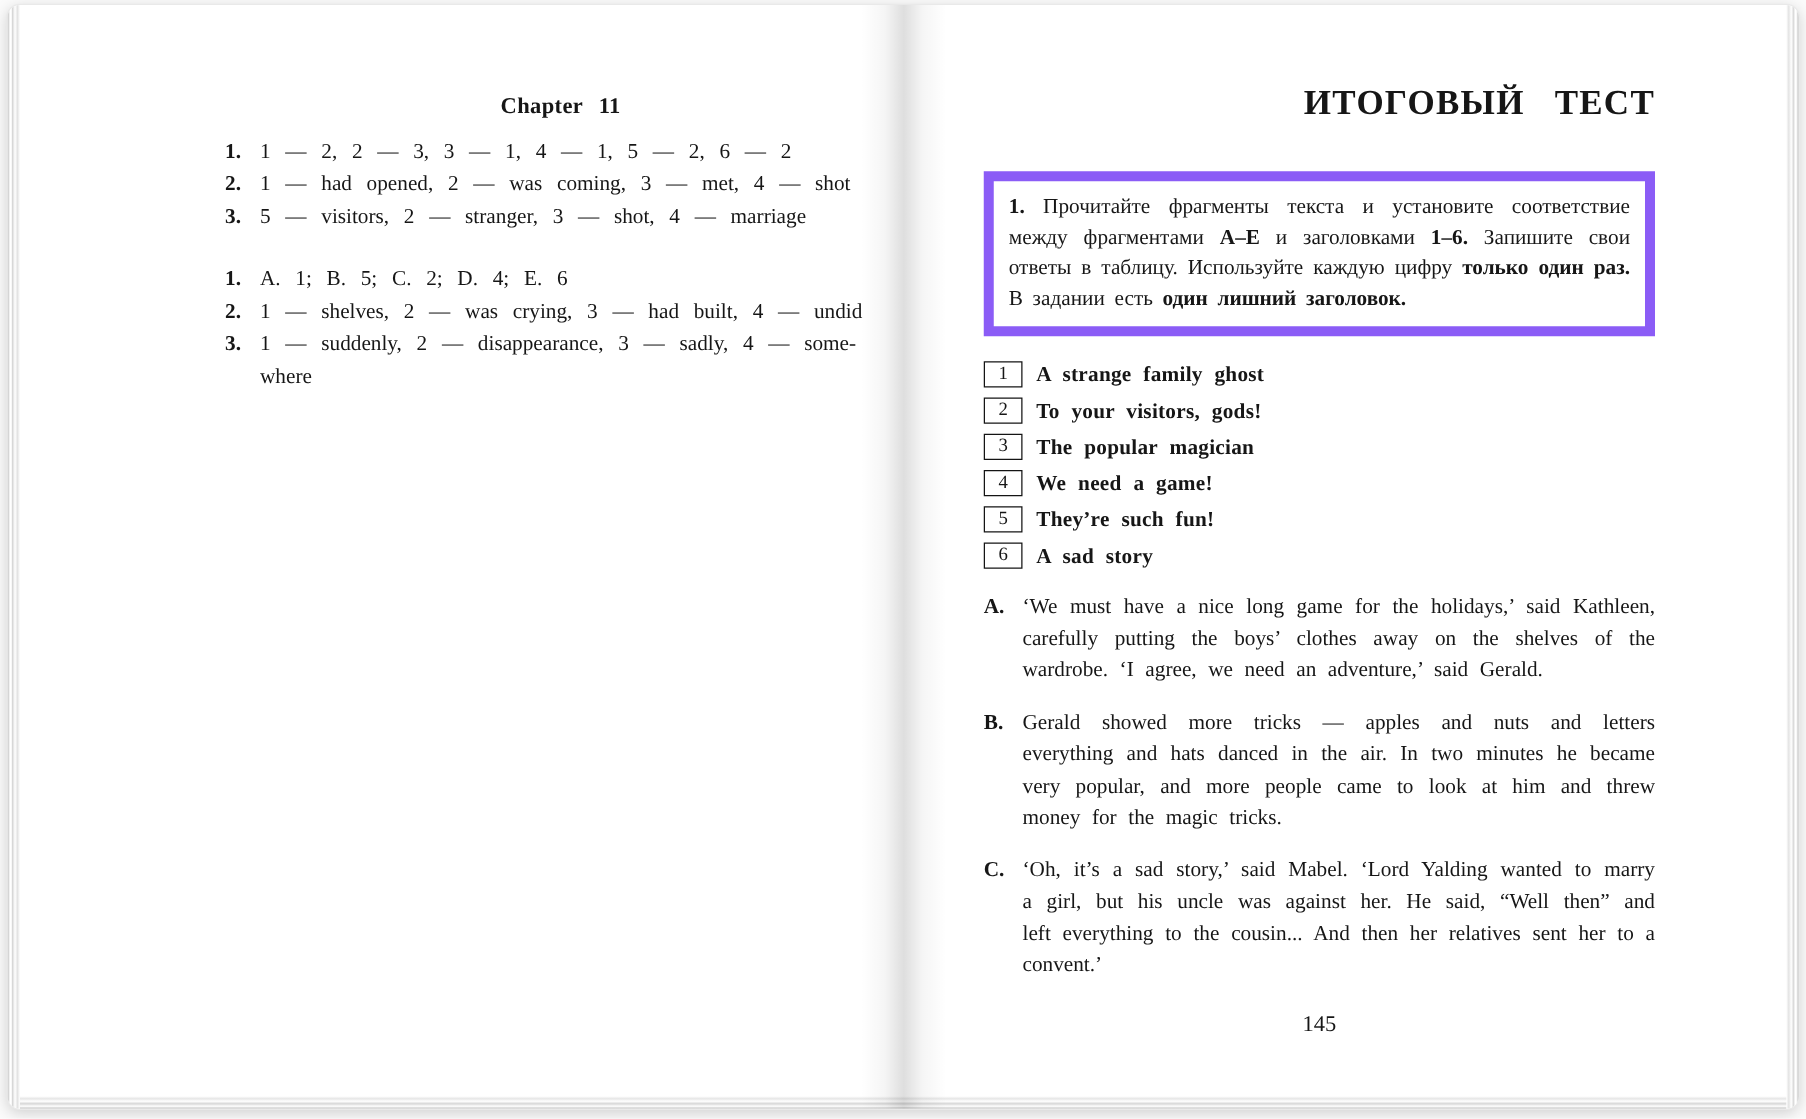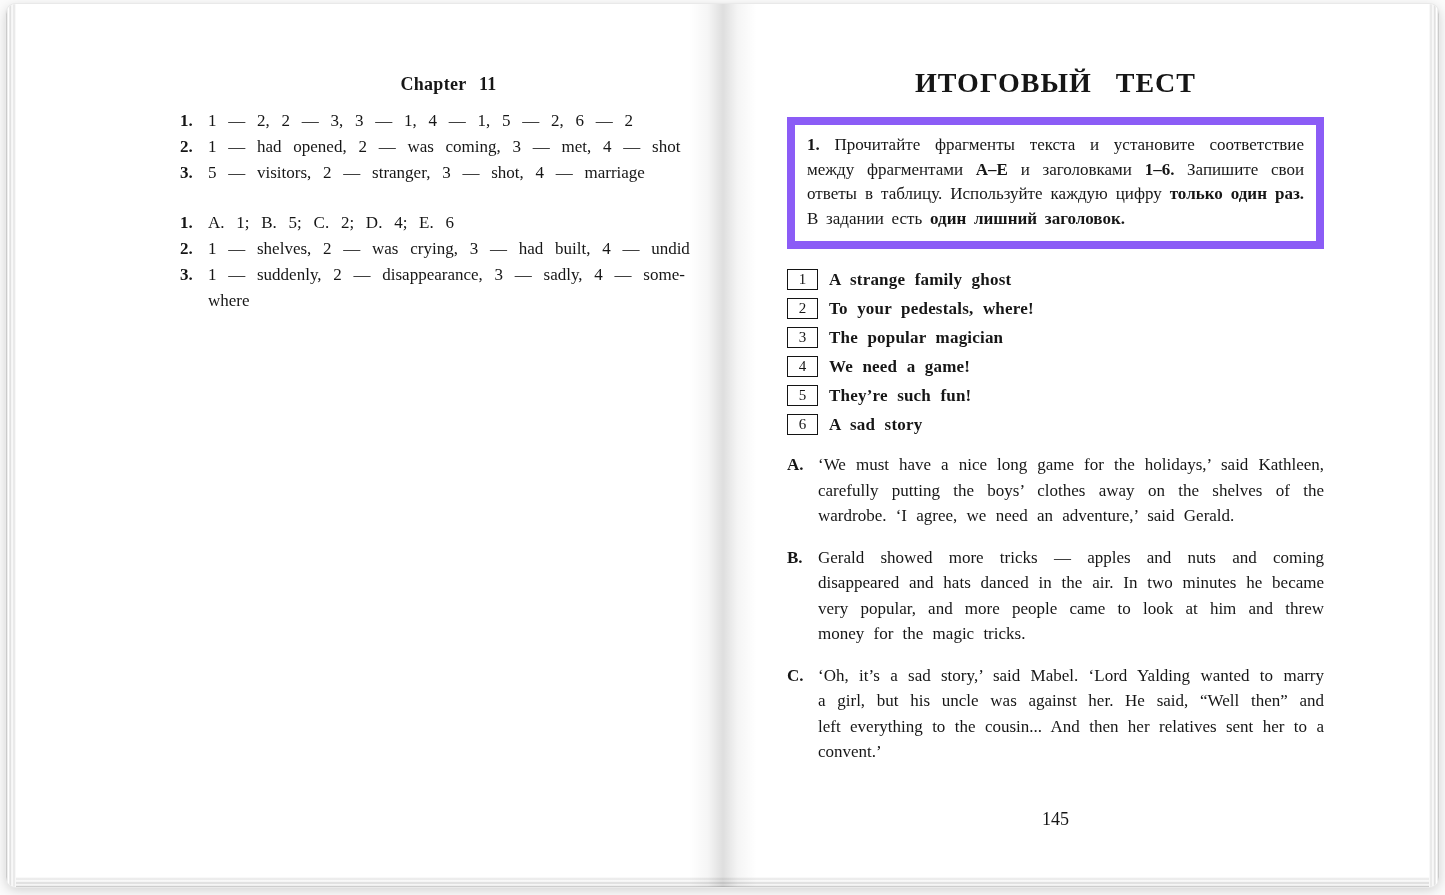--- a/index.html
+++ b/index.html
@@ -45,22 +45,22 @@
     word-spacing:8px; letter-spacing:0.3px; margin-bottom:13px;
   }
   .chapter + .chapter { margin-top:24px; }
   .answer-item { display:flex; font-size:17px; line-height:26px; word-spacing:7.5px; }
   .answer-item .num { font-weight:bold; width:28px; flex-shrink:0; word-spacing:normal; }
   .answer-item .txt { flex:1; }
 
   
   .right-content { position:absolute; left:781px; top:62px; width:537px; }
   .test-title {
-    text-align:center; font-weight:bold; font-size:28px;
-    letter-spacing:1px; word-spacing:16px; line-height:34px; margin-bottom:17px;
+    text-align:right; font-weight:bold; font-size:28px;
+    letter-spacing:1px; word-spacing:16px; line-height:34px; margin-bottom:37px;
   }
   .task-box {
     border:8px solid #8b5cf6;
     padding:8px 12px 10px 12px;
     font-size:17px; line-height:24.5px;
     text-align:justify; word-spacing:3.5px;
     margin-bottom:16px;
   }
   .task-box .b { font-weight:bold; }
 
@@ -134,21 +134,21 @@
 
       <div class="task-box"><span class="b">1.</span><span> Прочитайте фрагменты текста и установите со­ответствие между фрагментами </span><span class="b">А–Е</span><span> и заголовками </span><span class="b">1–6.</span><span> Запишите свои ответы в таблицу. Используйте каждую цифру </span><span class="b">только один раз.</span><span> В задании есть </span><span class="b">один лишний заголовок.</span></div>
 
       <div class="headings-list">
         <div class="heading-row">
           <span class="num-box">1</span>
           <span class="heading-label">A strange family ghost</span>
         </div>
         <div class="heading-row">
           <span class="num-box">2</span>
-          <span class="heading-label">To your pedestals, where!</span>
+          <span class="heading-label">To your visitors, gods!</span>
         </div>
         <div class="heading-row">
           <span class="num-box">3</span>
           <span class="heading-label">The popular magician</span>
         </div>
         <div class="heading-row">
           <span class="num-box">4</span>
           <span class="heading-label">We need a game!</span>
         </div>
         <div class="heading-row">
@@ -161,21 +161,21 @@
         </div>
       </div>
 
       <div class="fragments">
         <div class="fragment">
           <span class="frag-letter">A.</span>
           <div class="frag-text">‘We must have a nice long game for the holidays,’ said Kathleen, carefully putting the boys’ clothes away on the shelves of the wardrobe. ‘I agree, we need an adventure,’ said Gerald.</div>
         </div>
         <div class="fragment">
           <span class="frag-letter">B.</span>
-          <div class="frag-text">Gerald showed more tricks — apples and nuts and coming disappeared and hats danced in the air. In two minutes he became very popular, and more people came to look at him and threw money for the magic tricks.</div>
+          <div class="frag-text">Gerald showed more tricks — apples and nuts and letters everything and hats danced in the air. In two minutes he became very popular, and more people came to look at him and threw money for the magic tricks.</div>
         </div>
         <div class="fragment">
           <span class="frag-letter">C.</span>
           <div class="frag-text">‘Oh, it’s a sad story,’ said Mabel. ‘Lord Yalding wanted to marry a girl, but his uncle was against her. He said, “Well then” and left everything to the cousin... And then her relatives sent her to a convent.’</div>
         </div>
       </div>
 
     </div>
 
     <div class="page-number">145</div>

